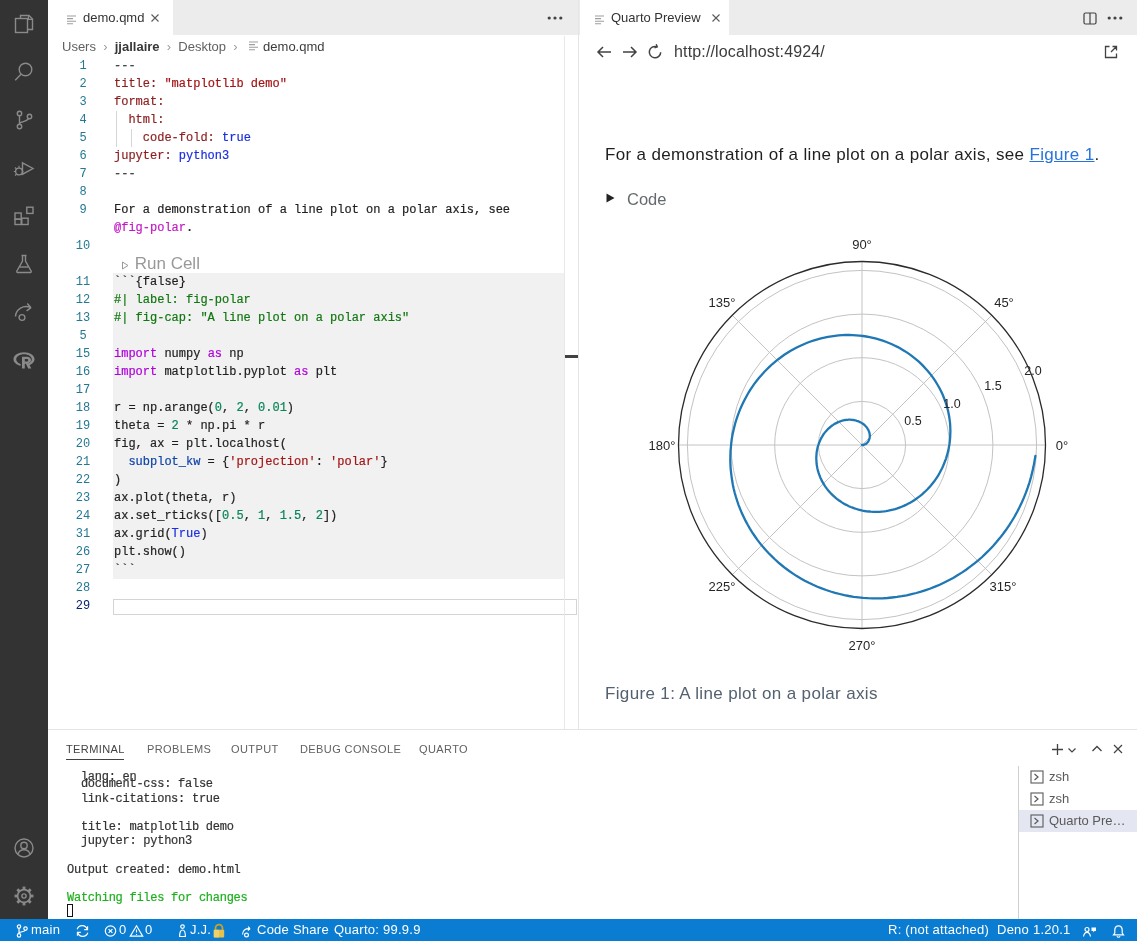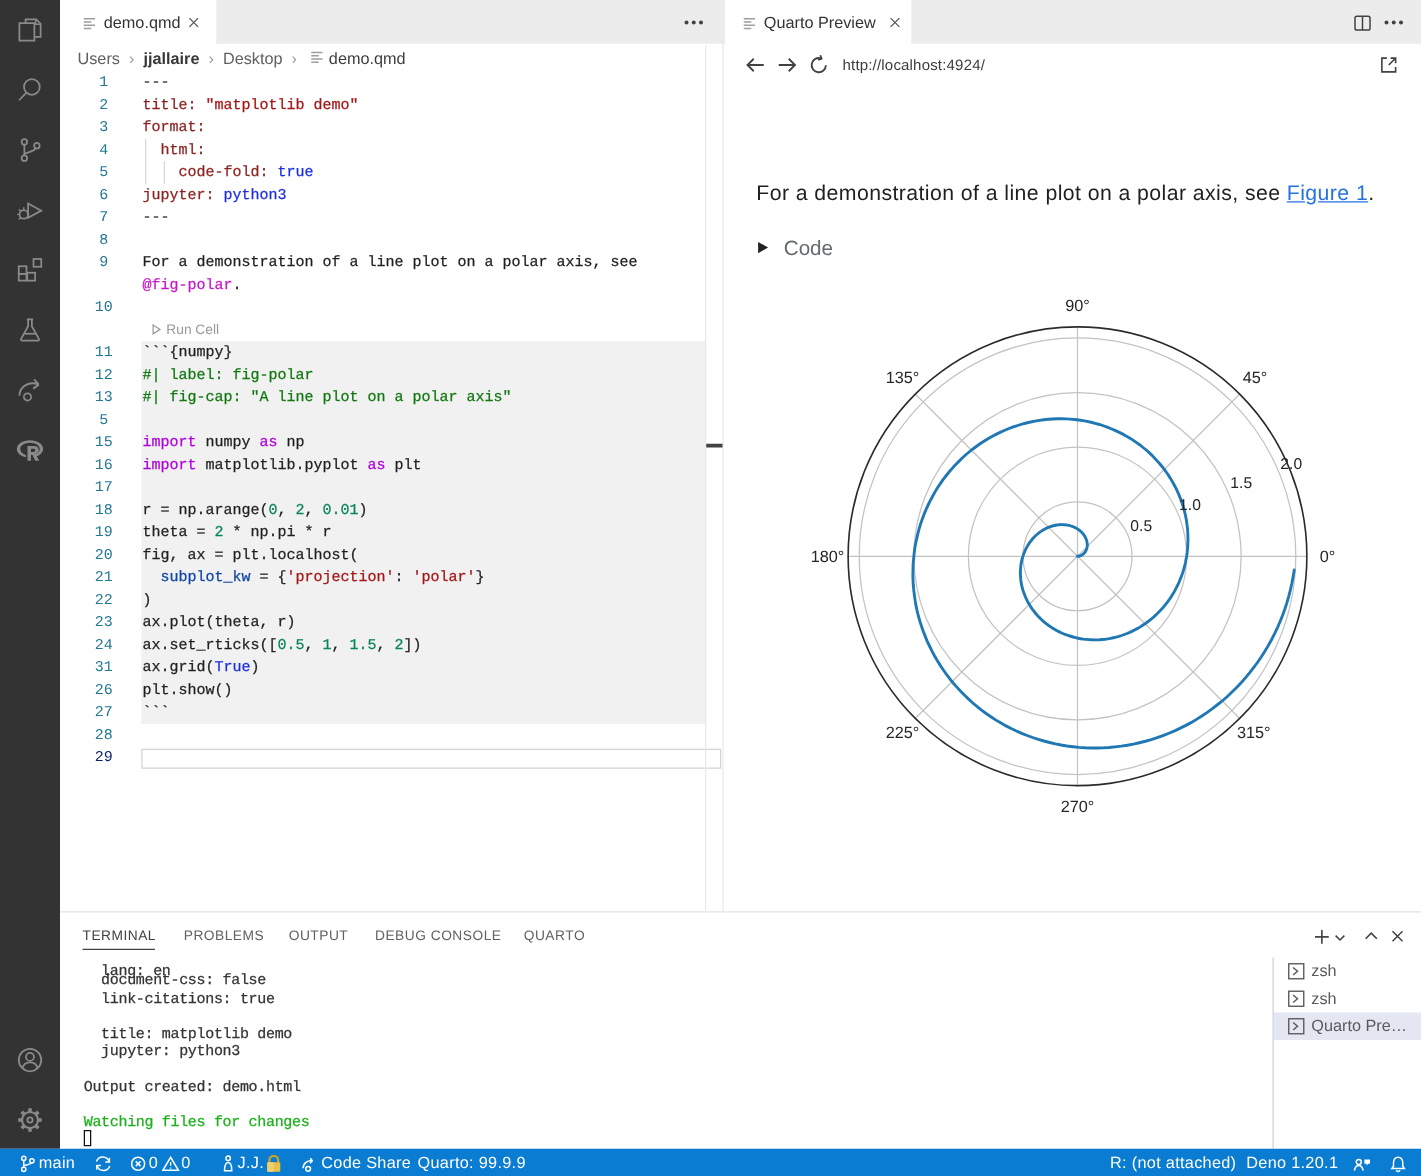--- a/index.html
+++ b/index.html
@@ -54,25 +54,25 @@
 <div class="crow" style="top:129px"><span style="color:#8b1f1f">    code-fold: </span><span style="color:#1b2fe0">true</span></div>
 <div class="gut" style="top:147px;color:#237893">6</div>
 <div class="crow" style="top:147px"><span style="color:#8b1f1f">jupyter: </span><span style="color:#1b2fe0">python3</span></div>
 <div class="gut" style="top:165px;color:#237893">7</div>
 <div class="crow" style="top:165px"><span style="color:#3b3b3b">---</span></div>
 <div class="gut" style="top:183px;color:#237893">8</div>
 <div class="gut" style="top:201px;color:#237893">9</div>
 <div class="crow" style="top:201px"><span style="color:#1f1f1f">For a demonstration of a line plot on a polar axis, see</span></div>
 <div class="crow" style="top:219px"><span style="color:#c518c5">@fig-polar</span><span style="color:#1f1f1f">.</span></div>
 <div class="gut" style="top:237px;color:#237893">10</div>
-<div style="position:absolute;left:121px;top:257px;height:14px;line-height:14px;font-family:'Liberation Sans',sans-serif;font-size:11px;color:#999999"><svg width="9" height="9" viewBox="0 0 9 9" style="vertical-align:-1px">
+<div style="position:absolute;left:121px;top:257px;height:14px;line-height:14px;font-family:'Liberation Sans',sans-serif;font-size:17px;color:#999999"><svg width="9" height="9" viewBox="0 0 9 9" style="vertical-align:-1px">
         <path d="M1.5 1 L7 4.5 L1.5 8 Z" fill="none" stroke="#999" stroke-width="1"></path>
       </svg> Run Cell</div>
 <div class="gut" style="top:273px;color:#237893">11</div>
-<div class="crow" style="top:273px"><span style="color:#1f1f1f">```{numpy}</span></div>
+<div class="crow" style="top:273px"><span style="color:#1f1f1f">```{false}</span></div>
 <div class="gut" style="top:291px;color:#237893">12</div>
 <div class="crow" style="top:291px"><span style="color:#117711">#| label: fig-polar</span></div>
 <div class="gut" style="top:309px;color:#237893">13</div>
 <div class="crow" style="top:309px"><span style="color:#117711">#| fig-cap: "A line plot on a polar axis"</span></div>
 <div class="gut" style="top:327px;color:#237893">5</div>
 <div class="gut" style="top:345px;color:#237893">15</div>
 <div class="crow" style="top:345px"><span style="color:#af00db">import </span><span style="color:#1f1f1f">numpy </span><span style="color:#af00db">as </span><span style="color:#1f1f1f">np</span></div>
 <div class="gut" style="top:363px;color:#237893">16</div>
 <div class="crow" style="top:363px"><span style="color:#af00db">import </span><span style="color:#1f1f1f">matplotlib.pyplot </span><span style="color:#af00db">as </span><span style="color:#1f1f1f">plt</span></div>
 <div class="gut" style="top:381px;color:#237893">17</div>
@@ -126,21 +126,21 @@
 <svg style="position:absolute;left:595px;top:44px" width="18" height="16" viewBox="0 0 18 16">
       <path d="M16 8 H3 M8 3 L3 8 L8 13" stroke="#424242" stroke-width="1.5" fill="none"></path>
     </svg>
 <svg style="position:absolute;left:621px;top:44px" width="18" height="16" viewBox="0 0 18 16">
       <path d="M2 8 H15 M10 3 L15 8 L10 13" stroke="#424242" stroke-width="1.5" fill="none"></path>
     </svg>
 <svg style="position:absolute;left:647px;top:44px" width="16" height="16" viewBox="0 0 16 16">
       <path d="M13.7 8.2 A5.7 5.7 0 1 1 9.8 2.7" stroke="#424242" stroke-width="1.5" fill="none"></path>
       <path d="M9.2 0.2 L10.3 2.9 L7.5 3.9" stroke="#424242" stroke-width="1.4" fill="none"></path>
     </svg>
-<div style="position:absolute;left:674px;top:44px;height:16px;line-height:16px;font-size:12px;letter-spacing:0.15px;color:#3c3c3c">http://localhost:4924/</div>
+<div style="position:absolute;left:674px;top:44px;height:16px;line-height:16px;font-size:16px;letter-spacing:0.15px;color:#3c3c3c">http://localhost:4924/</div>
 <svg style="position:absolute;left:1103px;top:44px" width="16" height="16" viewBox="0 0 16 16">
       <path d="M6.5 2.5 H2.5 V13.5 H13.5 V9.5 M9.5 2.5 H13.5 V6.5 M13.2 2.8 L8 8" stroke="#424242" stroke-width="1.3" fill="none"></path>
     </svg>
 
 <div style="position:absolute;left:605px;top:145px;font-size:17px;color:#1f1f1f;letter-spacing:0.34px">For a demonstration of a line plot on a polar axis, see <span style="color:#2673dd;text-decoration:underline">Figure 1</span>.</div>
 <div style="position:absolute;left:605px;top:191px;width:12px;height:14px"><svg width="11" height="14" viewBox="0 0 11 14">
         <path d="M1.5 2.5 L9.5 7 L1.5 11.5 Z" fill="#222"></path>
       </svg></div>
 <div style="position:absolute;left:627px;top:190px;font-size:16.5px;color:#646a6e">Code</div>
 <svg id="chart" style="position:absolute;left:598px;top:227px" width="524" height="436" viewBox="0 0 524 436" font-family="'Liberation Sans',sans-serif">
@@ -164,20 +164,21 @@
       <text x="124" y="75" font-size="13" fill="#262626" text-anchor="middle" dominant-baseline="central">135°</text>
       <text x="64" y="218" font-size="13" fill="#262626" text-anchor="middle" dominant-baseline="central">180°</text>
       <text x="124" y="359" font-size="13" fill="#262626" text-anchor="middle" dominant-baseline="central">225°</text>
       <text x="264" y="418" font-size="13" fill="#262626" text-anchor="middle" dominant-baseline="central">270°</text>
       <text x="405" y="359" font-size="13" fill="#262626" text-anchor="middle" dominant-baseline="central">315°</text>
       <text x="315" y="194" font-size="12.5" fill="#262626" text-anchor="middle" dominant-baseline="central">0.5</text>
       <text x="354" y="177" font-size="12.5" fill="#262626" text-anchor="middle" dominant-baseline="central">1.0</text>
       <text x="395" y="159" font-size="12.5" fill="#262626" text-anchor="middle" dominant-baseline="central">1.5</text>
       <text x="435" y="144" font-size="12.5" fill="#262626" text-anchor="middle" dominant-baseline="central">2.0</text>
     </svg>
+<div style="position:absolute;left:605px;top:684px;font-size:17px;color:#546170;letter-spacing:0.35px">Figure 1: A line plot on a polar axis</div>
 
 <div style="position:absolute;left:48px;top:729px;width:1089px;height:190px;background:#fff"></div>
 <div style="position:absolute;left:48px;top:729px;width:1089px;height:1px;background:#e4e4e4"></div>
 <div class="ptab" style="left:66px;color:#424242">TERMINAL</div>
 <div style="position:absolute;left:66px;top:759px;width:58px;height:1px;background:#424242"></div>
 <div class="ptab" style="left:147px">PROBLEMS</div>
 <div class="ptab" style="left:231px">OUTPUT</div>
 <div class="ptab" style="left:300px">DEBUG&nbsp;CONSOLE</div>
 <div class="ptab" style="left:419px">QUARTO</div>
 <svg style="position:absolute;left:1050px;top:742px" width="15" height="15" viewBox="0 0 15 15">

